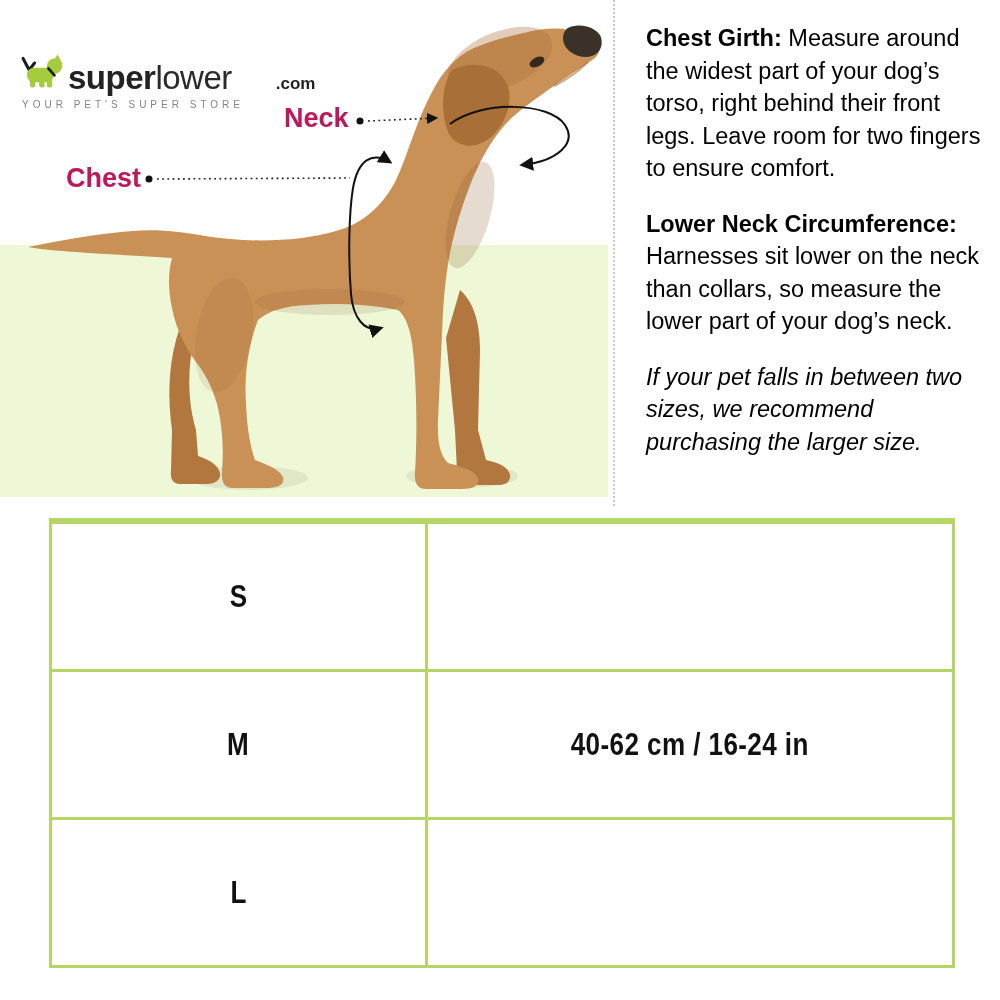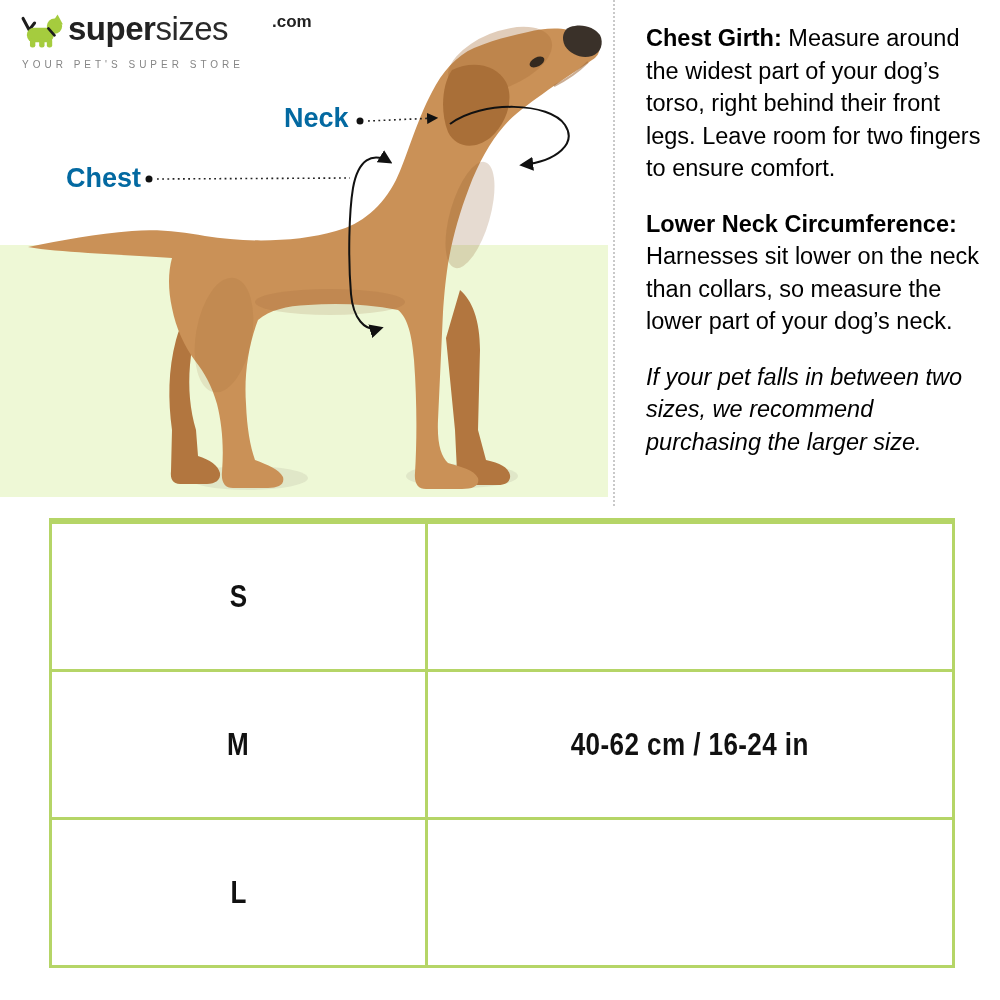--- a/index.html
+++ b/index.html
@@ -4,32 +4,32 @@
 <style>
   html,body { margin:0; padding:0; background:#ffffff; }
   .canvas {
     position:relative; width:1000px; height:1000px; overflow:hidden;
     background:#ffffff; font-family:"Liberation Sans","DejaVu Sans",sans-serif;
     color:#1c1c1c;
   }
 
   
   .brand { position:absolute; left:20px; top:12px; }
-  .brand-line { display:flex; align-items:flex-start; }
+  .brand-line { display:flex; align-items:flex-end;margin-top:40px; }
   .brand-icon { width:46px; height:42px; margin-right:2px; }
   .brand-super { font-size:33px; font-weight:bold; color:#222; letter-spacing:-.5px; line-height:1; }
   .brand-tails { font-size:33px; font-weight:300; color:#2a2a2a; letter-spacing:-.5px; line-height:1; }
   .brand-tld   { font-size:17px; font-weight:bold; color:#222; line-height:1.2;padding-left:44px; }
   .brand-tagline { margin-top:5px; margin-left:2px; font-size:10px; letter-spacing:4px; color:#858585; font-weight:normal; }
 
   
   .green-band { position:absolute; left:0; top:245px; width:608px; height:252px; background:#eef8d6; }
   .v-dotted { position:absolute; left:613px; top:0; height:506px; width:0; border-left:2px dotted #c9c9c9; }
   .dog-svg, .arrows-svg { position:absolute; left:0; top:0; width:620px; height:505px; }
-  .diag-label { position:absolute; font-size:27px; font-weight:bold; color:#0369a1; }
+  .diag-label { position:absolute; font-size:27px; font-weight:bold; color:#be185d; }
   .label-neck { left:284px; top:103px; }
   .label-chest { left:66px; top:163px; }
 
   
   .info { position:absolute; left:646px; top:22px; width:340px; font-size:23.5px; line-height:32.5px; color:#000000; }
   .info p { margin:0 0 23px 0; }
   .info b { font-weight:bold; }
   .info .note { font-style:italic; margin-top:16px; }
 
   
@@ -55,21 +55,21 @@
         <path d="M4 7 L12 22 L19 13" fill="none" stroke="#1d1d1d" stroke-width="4" stroke-linecap="round" stroke-linejoin="round"></path>
         <rect x="9" y="19" width="35" height="19" rx="9" fill="#a5cc3e"></rect>
         <rect x="13" y="33" width="7" height="12" rx="3" fill="#a5cc3e"></rect>
         <rect x="25" y="33" width="7" height="12" rx="3" fill="#a5cc3e"></rect>
         <rect x="35" y="33" width="7" height="12" rx="3" fill="#a5cc3e"></rect>
         <circle cx="45" cy="17" r="10" fill="#a5cc3e"></circle>
         <polygon points="49,2 56,15 43,11" fill="#a5cc3e"></polygon>
         <path d="M37 20 L45 29" stroke="#1d1d1d" stroke-width="3.5" stroke-linecap="round"></path>
       </svg>
       <span class="brand-super">super</span>
-        <span class="brand-tails">sizes</span>
+        <span class="brand-tails">lower</span>
         <span class="brand-tld">.com</span>
     </div>
     <div class="brand-tagline">YOUR PET'S SUPER STORE</div>
   </div>
 
   <div class="green-band"></div>
 
   <svg class="dog-svg" viewBox="0 0 620 505">
 
     <ellipse cx="248" cy="478" rx="60" ry="12" fill="#dde4c6" opacity=".85"></ellipse>

